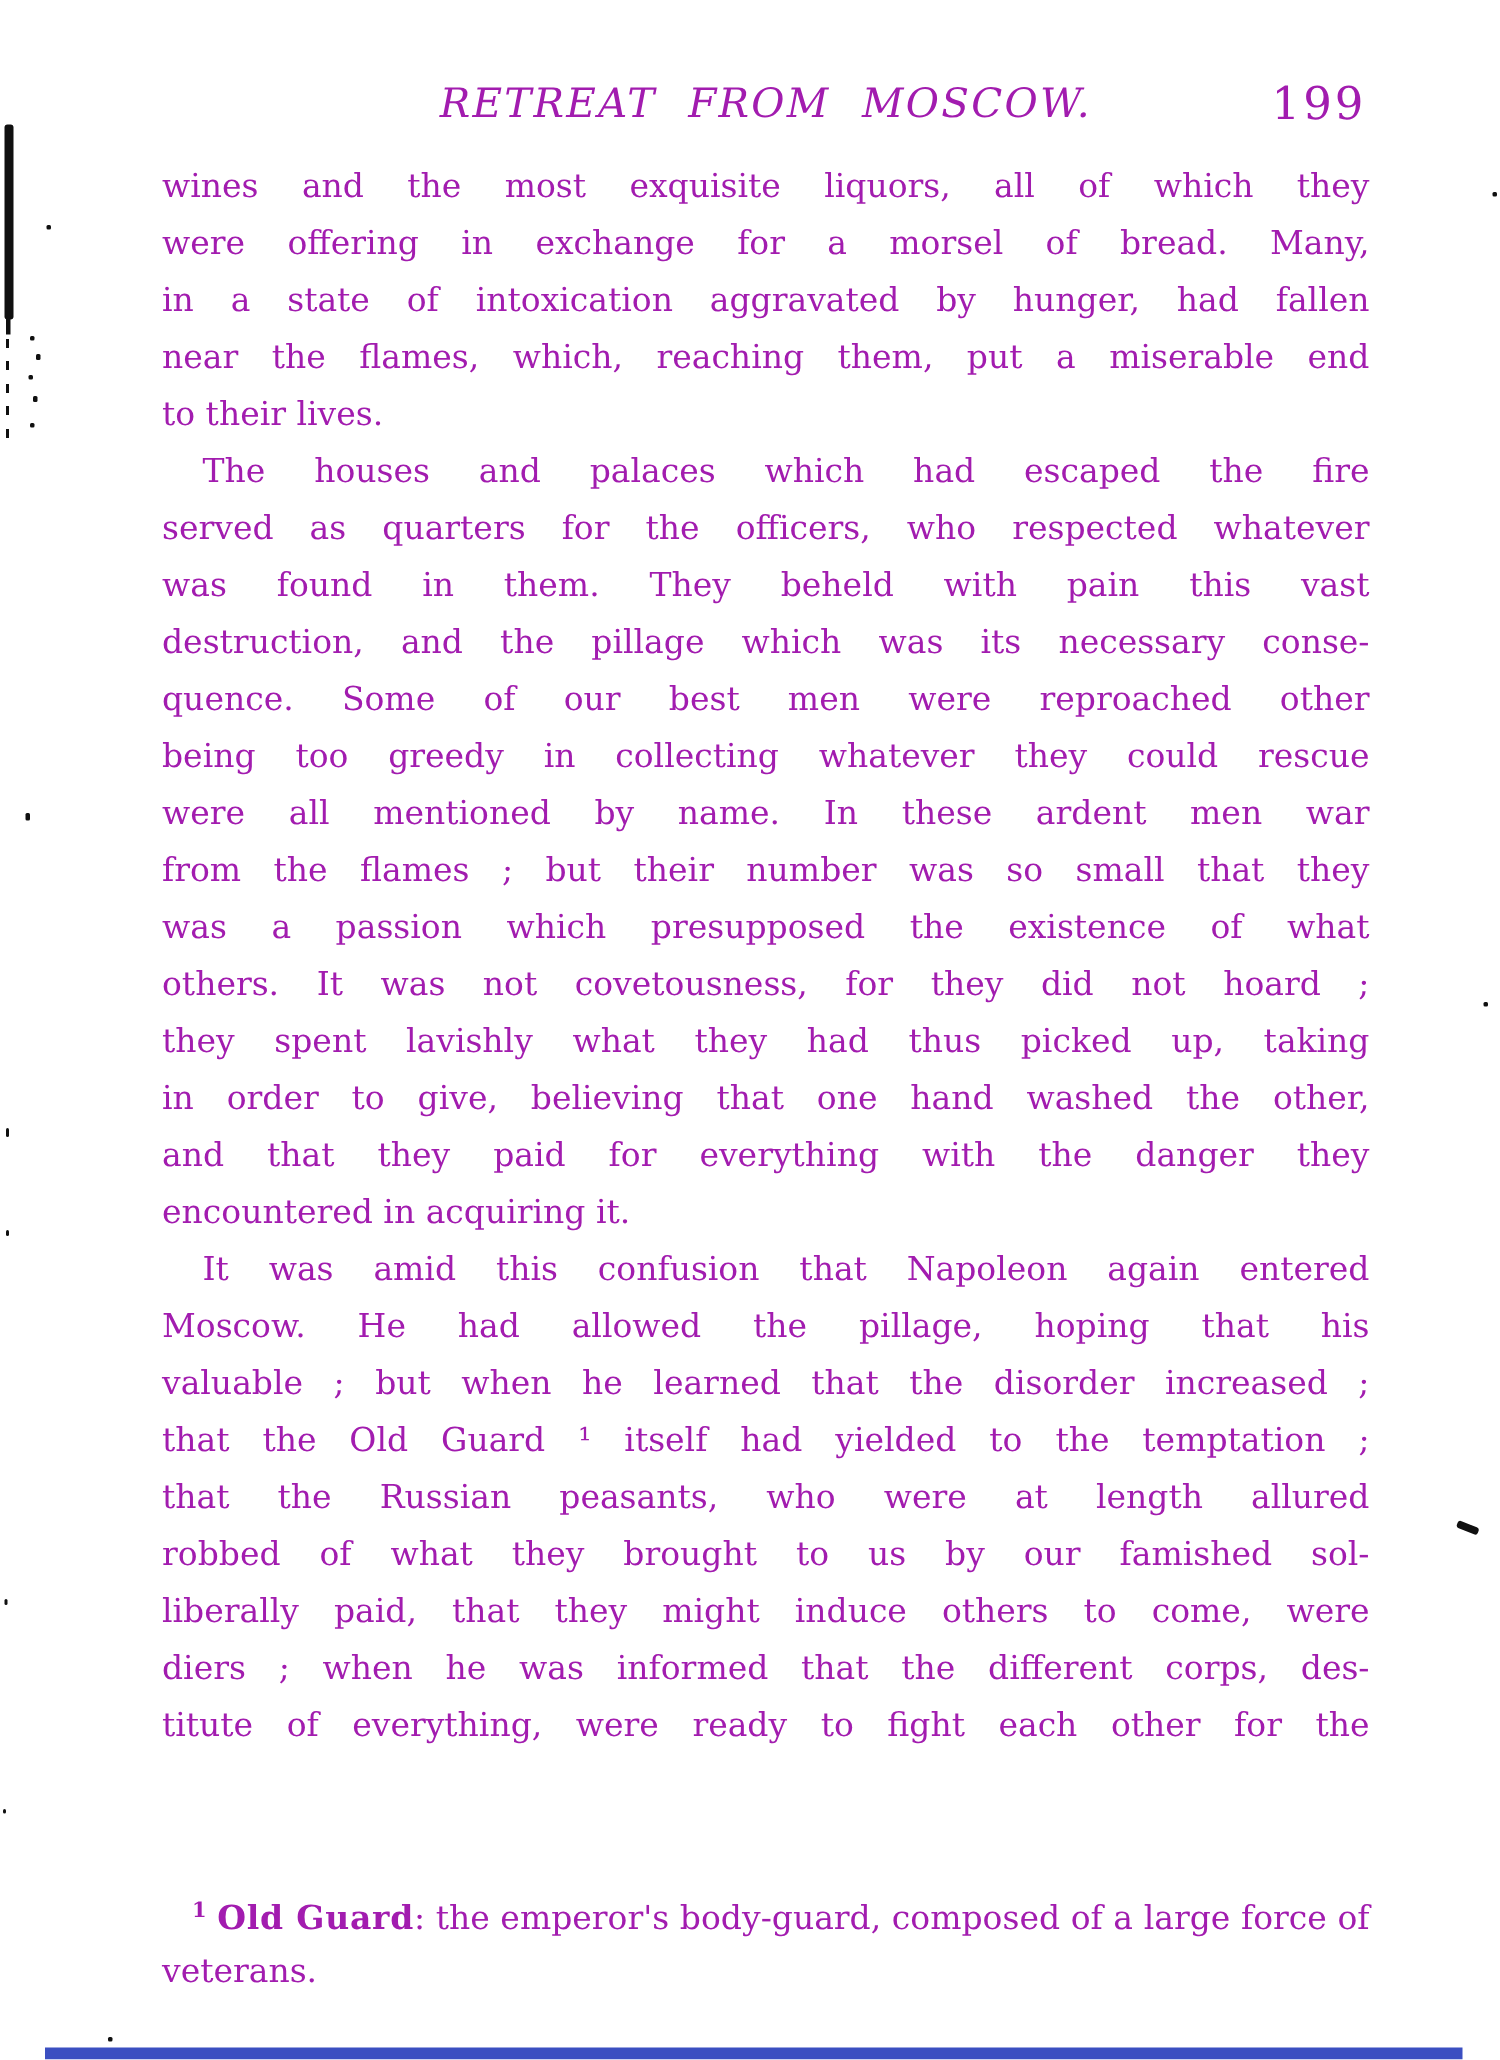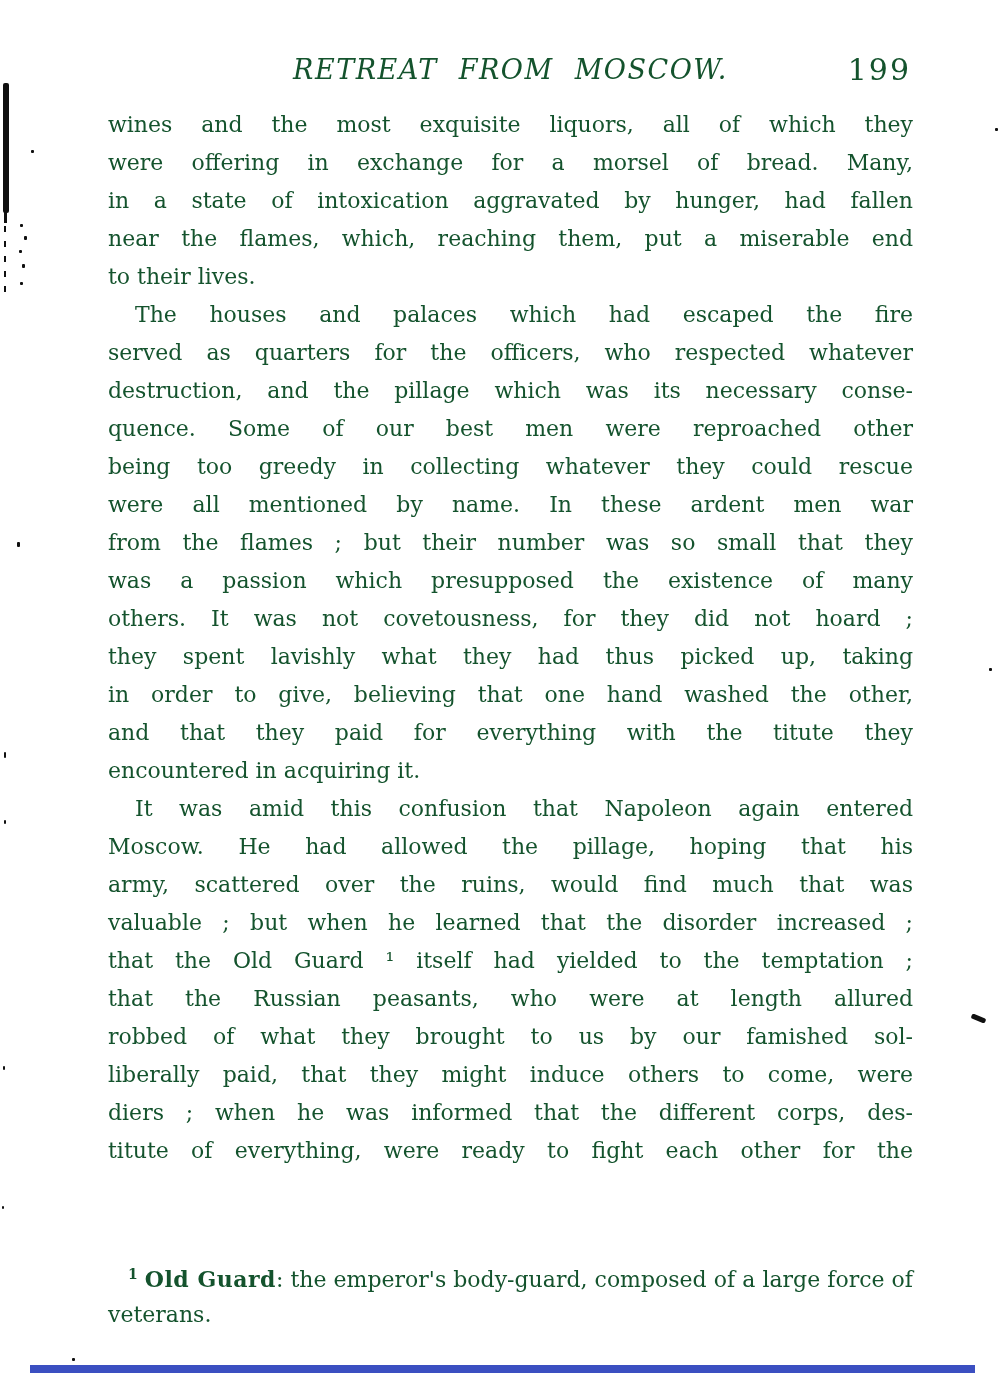--- a/index.html
+++ b/index.html
@@ -77,50 +77,50 @@
     transform:rotate(22deg);
   }
   
   .bottom-bar{
     position:absolute;left:30px;bottom:0;width:945px;height:8px;
   }
 </style>
 </head>
 <body>
 
-<div class="page" style="background: rgb(255, 255, 255); color: #14532d;">
+<div class="page" style="background: rgb(255, 255, 255); color: #a21caf;">
 
   <div class="header-row">
     <div class="running-title">RETREAT FROM MOSCOW.</div>
     <div class="page-number">199</div>
   </div>
 
   <div class="body-text">
 
   <div class="line">wines and the most exquisite liquors, all of which they</div>
       <div class="line">were offering in exchange for a morsel of bread.  Many,</div>
       <div class="line">in a state of intoxication aggravated by hunger, had fallen</div>
       <div class="line">near the flames, which, reaching them, put a miserable end</div>
       <div class="line para-end">to their lives.</div>
       <div class="line indent">The houses and palaces which had escaped the fire</div>
       <div class="line">served as quarters for the officers, who respected whatever</div>
+      <div class="line">was found in them.  They beheld with pain this vast</div>
       <div class="line">destruction, and the pillage which was its necessary conse-</div>
       <div class="line">quence.  Some of our best men were reproached other</div>
       <div class="line">being too greedy in collecting whatever they could rescue</div>
       <div class="line">were all mentioned by name.  In these ardent men war</div>
       <div class="line">from the flames ; but their number was so small that they</div>
-      <div class="line">was a passion which presupposed the existence of many</div>
+      <div class="line">was a passion which presupposed the existence of what</div>
       <div class="line">others.  It was not covetousness, for they did not hoard ;</div>
       <div class="line">they spent lavishly what they had thus picked up, taking</div>
       <div class="line">in order to give, believing that one hand washed the other,</div>
-      <div class="line">and that they paid for everything with the titute they</div>
+      <div class="line">and that they paid for everything with the danger they</div>
       <div class="line para-end">encountered in acquiring it.</div>
       <div class="line indent">It was amid this confusion that Napoleon again entered</div>
       <div class="line">Moscow.  He had allowed the pillage, hoping that his</div>
-      <div class="line">army, scattered over the ruins, would find much that was</div>
       <div class="line">valuable ; but when he learned that the disorder increased ;</div>
       <div class="line">that the Old Guard ¹ itself had yielded to the temptation ;</div>
       <div class="line">that the Russian peasants, who were at length allured</div>
       <div class="line">robbed of what they brought to us by our famished sol-</div>
       <div class="line">liberally paid, that they might induce others to come, were</div>
       <div class="line">diers ; when he was informed that the different corps, des-</div>
       <div class="line">titute of everything, were ready to fight each other for the</div>
     </div>
 
   <div class="footnote">

